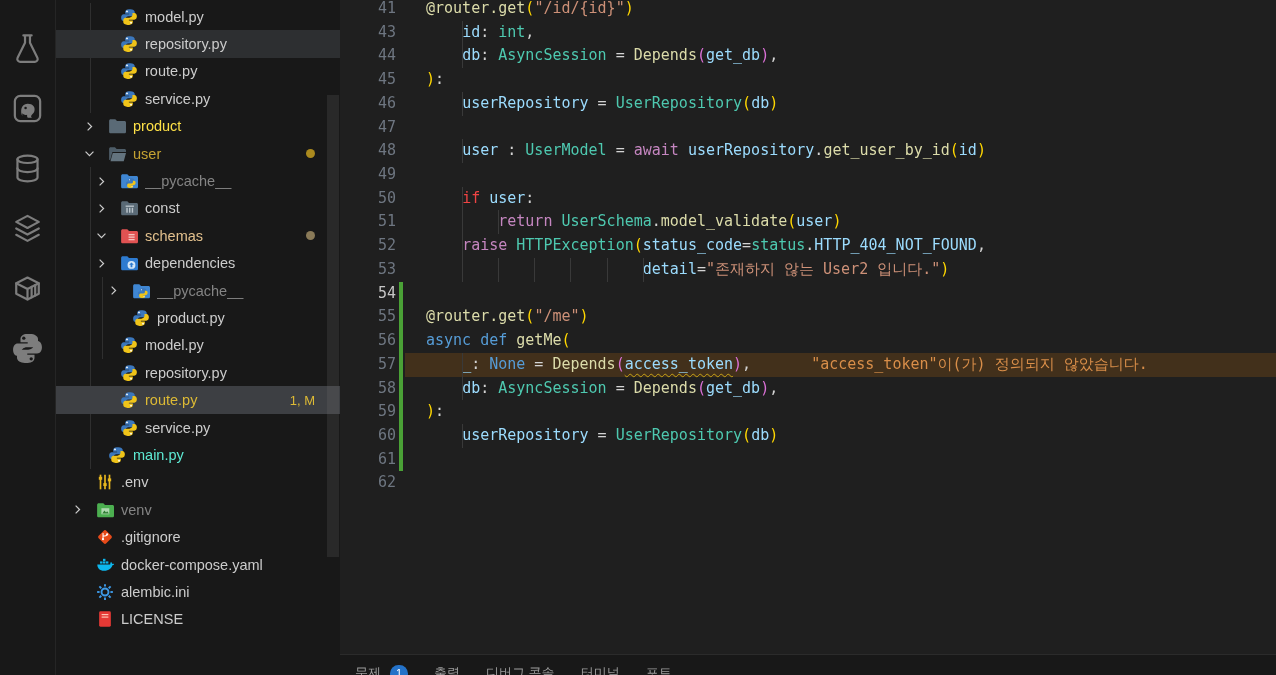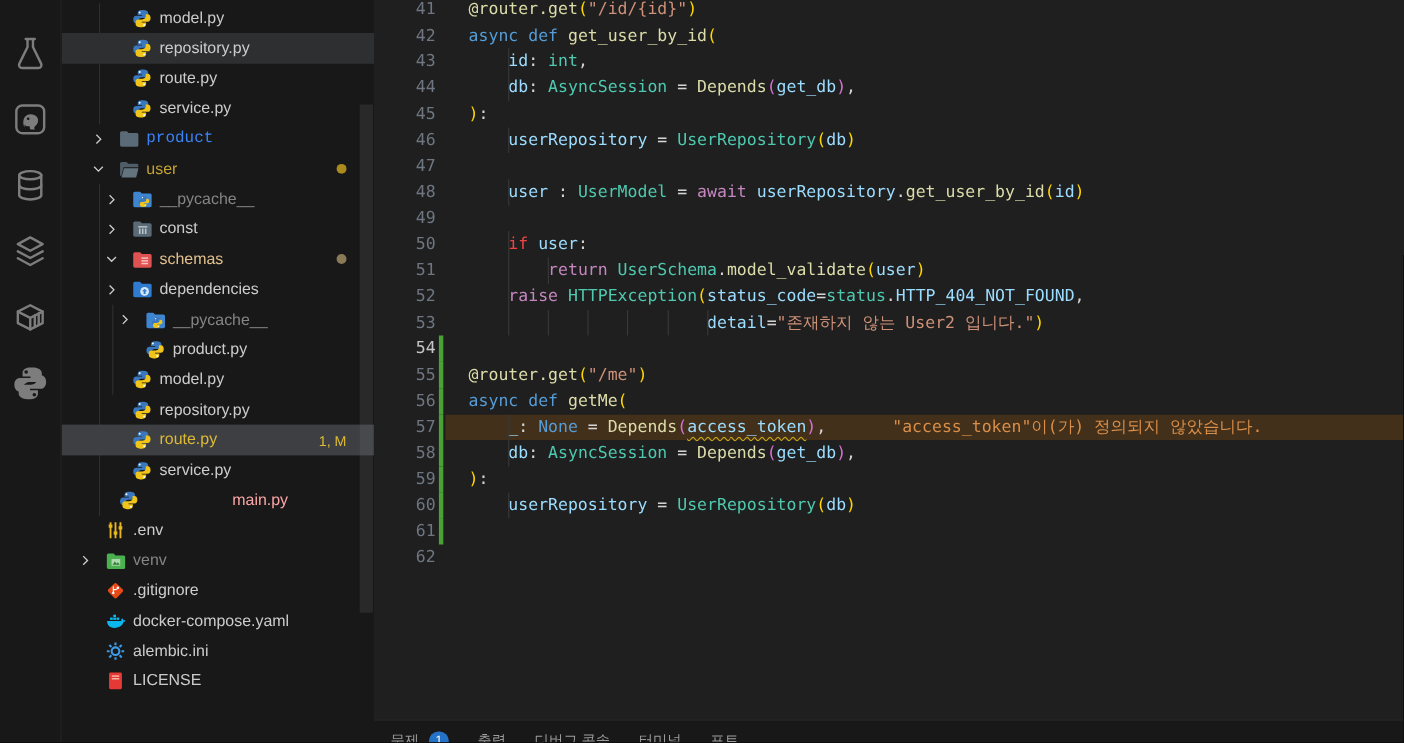--- a/index.html
+++ b/index.html
@@ -157,21 +157,21 @@
           <span class="chev">
             <svg viewBox="0 0 16 16">
               <path d="M6 3.8l4.2 4.2L6 12.2" stroke="#cccccc" stroke-width="1.3" fill="none"></path>
             </svg>
           </span>
           <span class="ficon">
             <svg viewBox="0 0 16 16">
               <path fill="#5a6a76" d="M1 3.4C1 2.6 1.6 2 2.4 2h4.1L8 3.5h6.6c.8 0 1.4.6 1.4 1.4v8.2c0 .8-.6 1.4-1.4 1.4H2.4c-.8 0-1.4-.6-1.4-1.4z"></path>
             </svg>
           </span>
-          <span class="label" style="color: #3b82f6; font-family: Liberation Mono, monospace;">product</span>
+          <span class="label" style="color: #fde047;">product</span>
         </div>
         <div class="row" style="padding-left: 26px;">
           <span class="chev">
             <svg viewBox="0 0 16 16">
               <path d="M3.8 6l4.2 4.2L12.2 6" stroke="#cccccc" stroke-width="1.3" fill="none"></path>
             </svg>
           </span>
           <span class="ficon">
             <svg viewBox="0 0 16 16">
               <path fill="#4e5d68" d="M1 3.4C1 2.6 1.6 2 2.4 2h3.8L7.7 3.5h6.9c.8 0 1.4.6 1.4 1.4v1.3H3.9l-1.9 7.2h-.4C1 13.4 1 12.8 1 12z"></path>
@@ -337,21 +337,21 @@
         <div class="row" style="padding-left: 26px;">
           <span class="chev"></span>
           <span class="ficon">
             <svg viewBox="0 0 16 16">
               <path fill="#3b77bc" d="M7.9 1C5.8 1 4.6 2 4.6 3.5V5h3.5v.6H3.3C1.9 5.6 1 6.9 1 8.6s.9 3 2.3 3h1.6V9.9C4.9 8.5 6.2 7.4 7.7 7.4h3.4c1.1 0 2-.9 2-2V3.5C13.1 2 11.4 1 9.3 1z"></path>
               <circle fill="#fff" cx="6.2" cy="3" r=".8"></circle>
               <path fill="#f0c419" d="M8.1 15c2.1 0 3.3-1 3.3-2.5V11H7.9v-.6h4.8c1.4 0 2.3-1.3 2.3-3s-.9-3-2.3-3h-1.6v1.7c0 1.4-1.3 2.5-2.8 2.5H4.9c-1.1 0-2 .9-2 2v1.9C2.9 14 4.6 15 6.7 15z"></path>
               <circle fill="#fff" cx="9.8" cy="13" r=".8"></circle>
             </svg>
           </span>
-          <span class="label" style="color: #fca5a5; text-align: center;">main.py</span>
+          <span class="label" style="color: #5eead4;">main.py</span>
         </div>
         <div class="row" style="padding-left: 14px;">
           <span class="chev"></span>
           <span class="ficon">
             <svg viewBox="0 0 16 16">
               <g stroke="#e8b71e" stroke-width="1.5">
                 <line x1="4" y1="1.5" x2="4" y2="14.5"></line>
                 <line x1="8" y1="1.5" x2="8" y2="14.5"></line>
                 <line x1="12" y1="1.5" x2="12" y2="14.5"></line>
               </g>
@@ -444,24 +444,20 @@
       </div>
     <div id="sb-scroll"></div>
   </div>
   <div id="editor">
     <div id="lines">
         <div class="cl">
           <span class="ln">41</span>
           <span class="code"><span style="color: rgb(220, 220, 170);">@router.get</span><span style="color: rgb(255, 215, 0);">(</span><span style="color: rgb(206, 145, 120);">"/id/{id}"</span><span style="color: rgb(255, 215, 0);">)</span></span>
         </div>
         <div class="cl">
-          <span class="ln">42</span>
-          <span class="code"><span style="color: rgb(86, 156, 214);">async </span><span style="color: rgb(86, 156, 214);">def </span><span style="color: rgb(220, 220, 170);">get_user_by_id</span><span style="color: rgb(255, 215, 0);">(</span></span>
-        </div>
-        <div class="cl">
           <span class="ln">43</span>
           <span class="code"><i class="guide" style="left: 36.12px;"></i><span style="color: rgb(212, 212, 212);">    </span><span style="color: rgb(156, 220, 254);">id</span><span style="color: rgb(212, 212, 212);">: </span><span style="color: rgb(78, 201, 176);">int</span><span style="color: rgb(212, 212, 212);">,</span></span>
         </div>
         <div class="cl">
           <span class="ln">44</span>
           <span class="code"><i class="guide" style="left: 36.12px;"></i><span style="color: rgb(212, 212, 212);">    </span><span style="color: rgb(156, 220, 254);">db</span><span style="color: rgb(212, 212, 212);">: </span><span style="color: rgb(78, 201, 176);">AsyncSession</span><span style="color: rgb(212, 212, 212);"> = </span><span style="color: rgb(220, 220, 170);">Depends</span><span style="color: rgb(218, 112, 214);">(</span><span style="color: rgb(156, 220, 254);">get_db</span><span style="color: rgb(218, 112, 214);">)</span><span style="color: rgb(212, 212, 212);">,</span></span>
         </div>
         <div class="cl">
           <span class="ln">45</span>
           <span class="code"><span style="color: rgb(255, 215, 0);">)</span><span style="color: rgb(212, 212, 212);">:</span></span>

